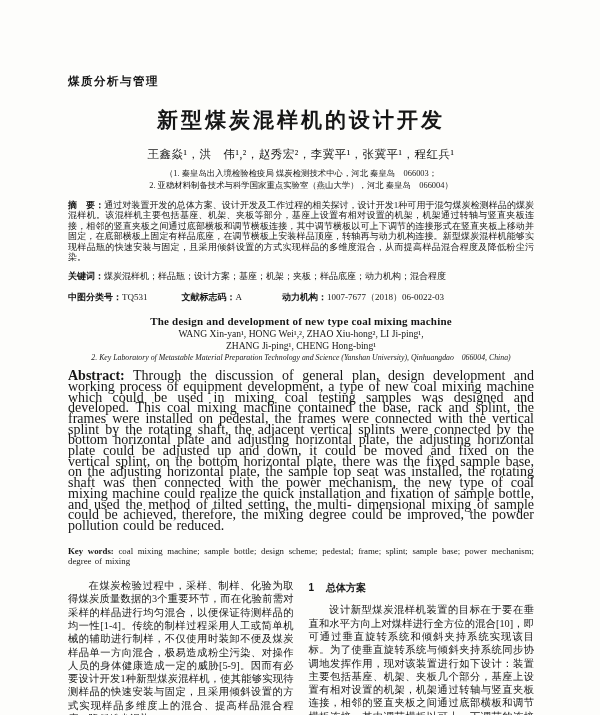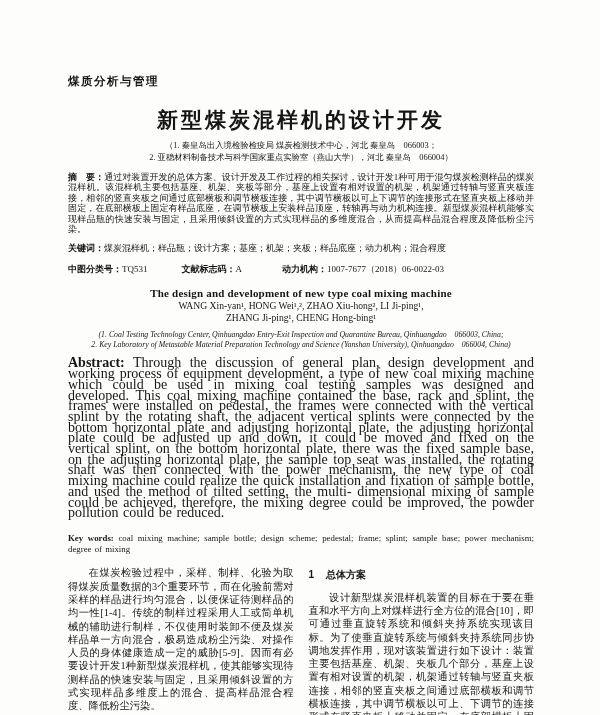--- a/index.html
+++ b/index.html
@@ -39,38 +39,38 @@
 </style>
 </head>
 <body>
 
 <div class="page">
 
   <div class="col-tag hei">煤质分析与管理</div>
 
   <h1 class="title-cn hei">新型煤炭混样机的设计开发</h1>
 
+  <div class="authors-cn">王鑫焱¹，洪　伟¹,²，赵秀宏²，李冀平¹，张冀平¹，程红兵¹</div>
 
   <div class="affil-cn first">（1. 秦皇岛出入境检验检疫局 煤炭检测技术中心，河北 秦皇岛　066003；</div>
   <div class="affil-cn">2. 亚稳材料制备技术与科学国家重点实验室（燕山大学），河北 秦皇岛　066004）</div>
 
   <p class="abs-cn"><span class="hei">摘　要：</span><span>通过对装置开发的总体方案、设计开发及工作过程的相关探讨，设计开发1种可用于混匀煤炭检测样品的煤炭混样机。该混样机主要包括基座、机架、夹板等部分，基座上设置有相对设置的机架，机架通过转轴与竖直夹板连接，相邻的竖直夹板之间通过底部横板和调节横板连接，其中调节横板以可上下调节的连接形式在竖直夹板上移动并固定，在底部横板上固定有样品底座，在调节横板上安装样品顶座，转轴再与动力机构连接。新型煤炭混样机能够实现样品瓶的快速安装与固定，且采用倾斜设置的方式实现样品的多维度混合，从而提高样品混合程度及降低粉尘污染。</span></p>
 
   <p class="kw-cn"><span class="hei">关键词：</span><span>煤炭混样机；样品瓶；设计方案；基座；机架；夹板；样品底座；动力机构；混合程度</span></p>
 
   <div class="meta-line"><span class="pair"><span class="hei">中图分类号：</span><span>TQ531</span></span><span class="meta-gap1"></span><span class="pair"><span class="hei">文献标志码：</span><span>A</span></span><span class="meta-gap2"></span><span class="pair"><span class="hei">动力机构：</span><span>1007-7677（2018）06-0022-03</span></span></div>
 
   <div class="title-en">The design and development of new type coal mixing machine</div>
 
   <div class="authors-en">
     <div>WANG Xin-yan¹, HONG Wei¹,², ZHAO Xiu-hong², LI Ji-ping¹,</div>
     <div>ZHANG Ji-ping¹, CHENG Hong-bing¹</div>
   </div>
 
-  <div class="affil-en first">(1. Coal Testing Technology Center, Qinhuangdao Entry-Exit Inspection and Quarantine Bureau, Qinhuangdao　066003, China;</div>
   <div class="affil-en">2. Key Laboratory of Metastable Material Preparation Technology and Science (Yanshan University), Qinhuangdao　066004, China)</div>
 
   <p class="abs-en"><span class="lbl">Abstract:</span> <span>Through the discussion of general plan, design development and working process of equipment development, a type of new coal mixing machine which could be used in mixing coal testing samples was designed and developed. This coal mixing machine contained the base, rack and splint, the frames were installed on pedestal, the frames were connected with the vertical splint by the rotating shaft, the adjacent vertical splints were connected by the bottom horizontal plate and adjusting horizontal plate, the adjusting horizontal plate could be adjusted up and down, it could be moved and fixed on the vertical splint, on the bottom horizontal plate, there was the fixed sample base, on the adjusting horizontal plate, the sample top seat was installed, the rotating shaft was then connected with the power mechanism, the new type of coal mixing machine could realize the quick installation and fixation of sample bottle, and used the method of tilted setting, the multi- dimensional mixing of sample could be achieved, therefore, the mixing degree could be improved, the powder pollution could be reduced.</span></p>
 
   <p class="kw-en"><span class="lbl">Key words:</span> <span>coal mixing machine; sample bottle; design scheme; pedestal; frame; splint; sample base; power mechanism; degree of mixing</span></p>
 
   <div class="body-cols">
 
     <div class="bcol left-col">
       <p>在煤炭检验过程中，采样、制样、化验为取得煤炭质量数据的3个重要环节，而在化验前需对采样的样品进行均匀混合，以便保证待测样品的均一性[1-4]。传统的制样过程采用人工或简单机械的辅助进行制样，不仅使用时装卸不便及煤炭样品单一方向混合，极易造成粉尘污染、对操作人员的身体健康造成一定的威胁[5-9]。因而有必要设计开发1种新型煤炭混样机，使其能够实现待测样品的快速安装与固定，且采用倾斜设置的方式实现样品多维度上的混合、提高样品混合程度、降低粉尘污染。</p>

